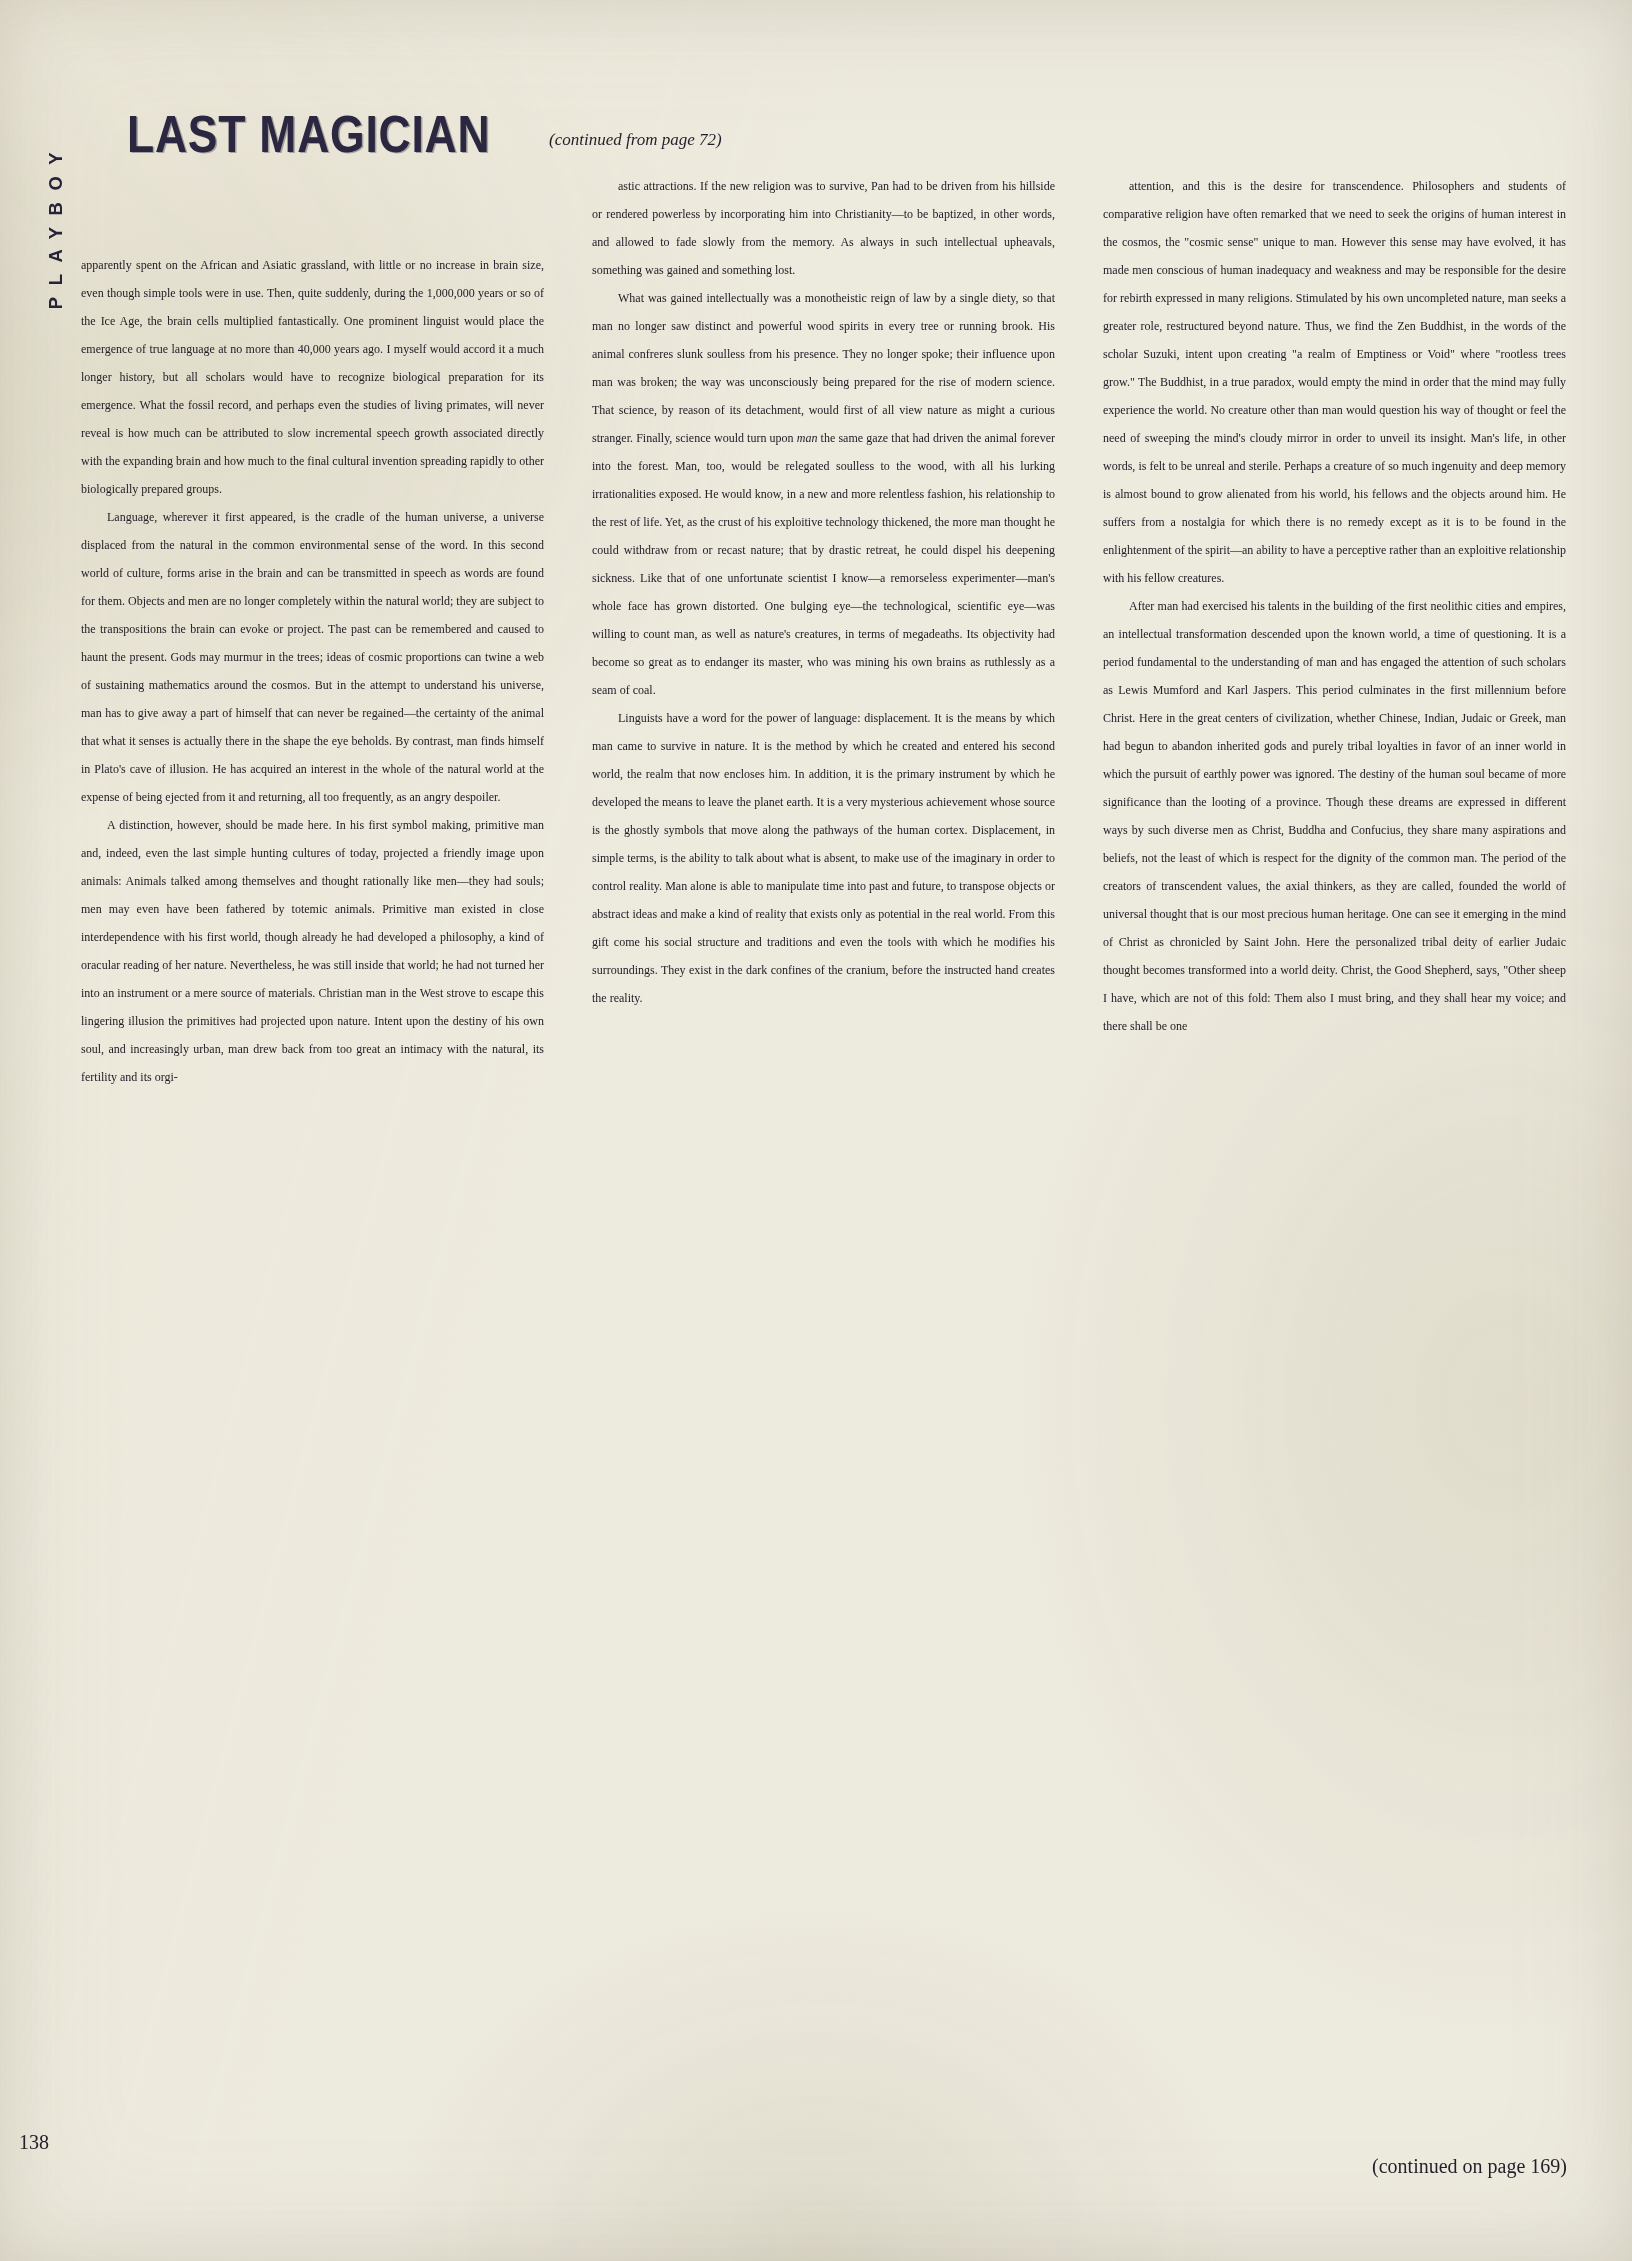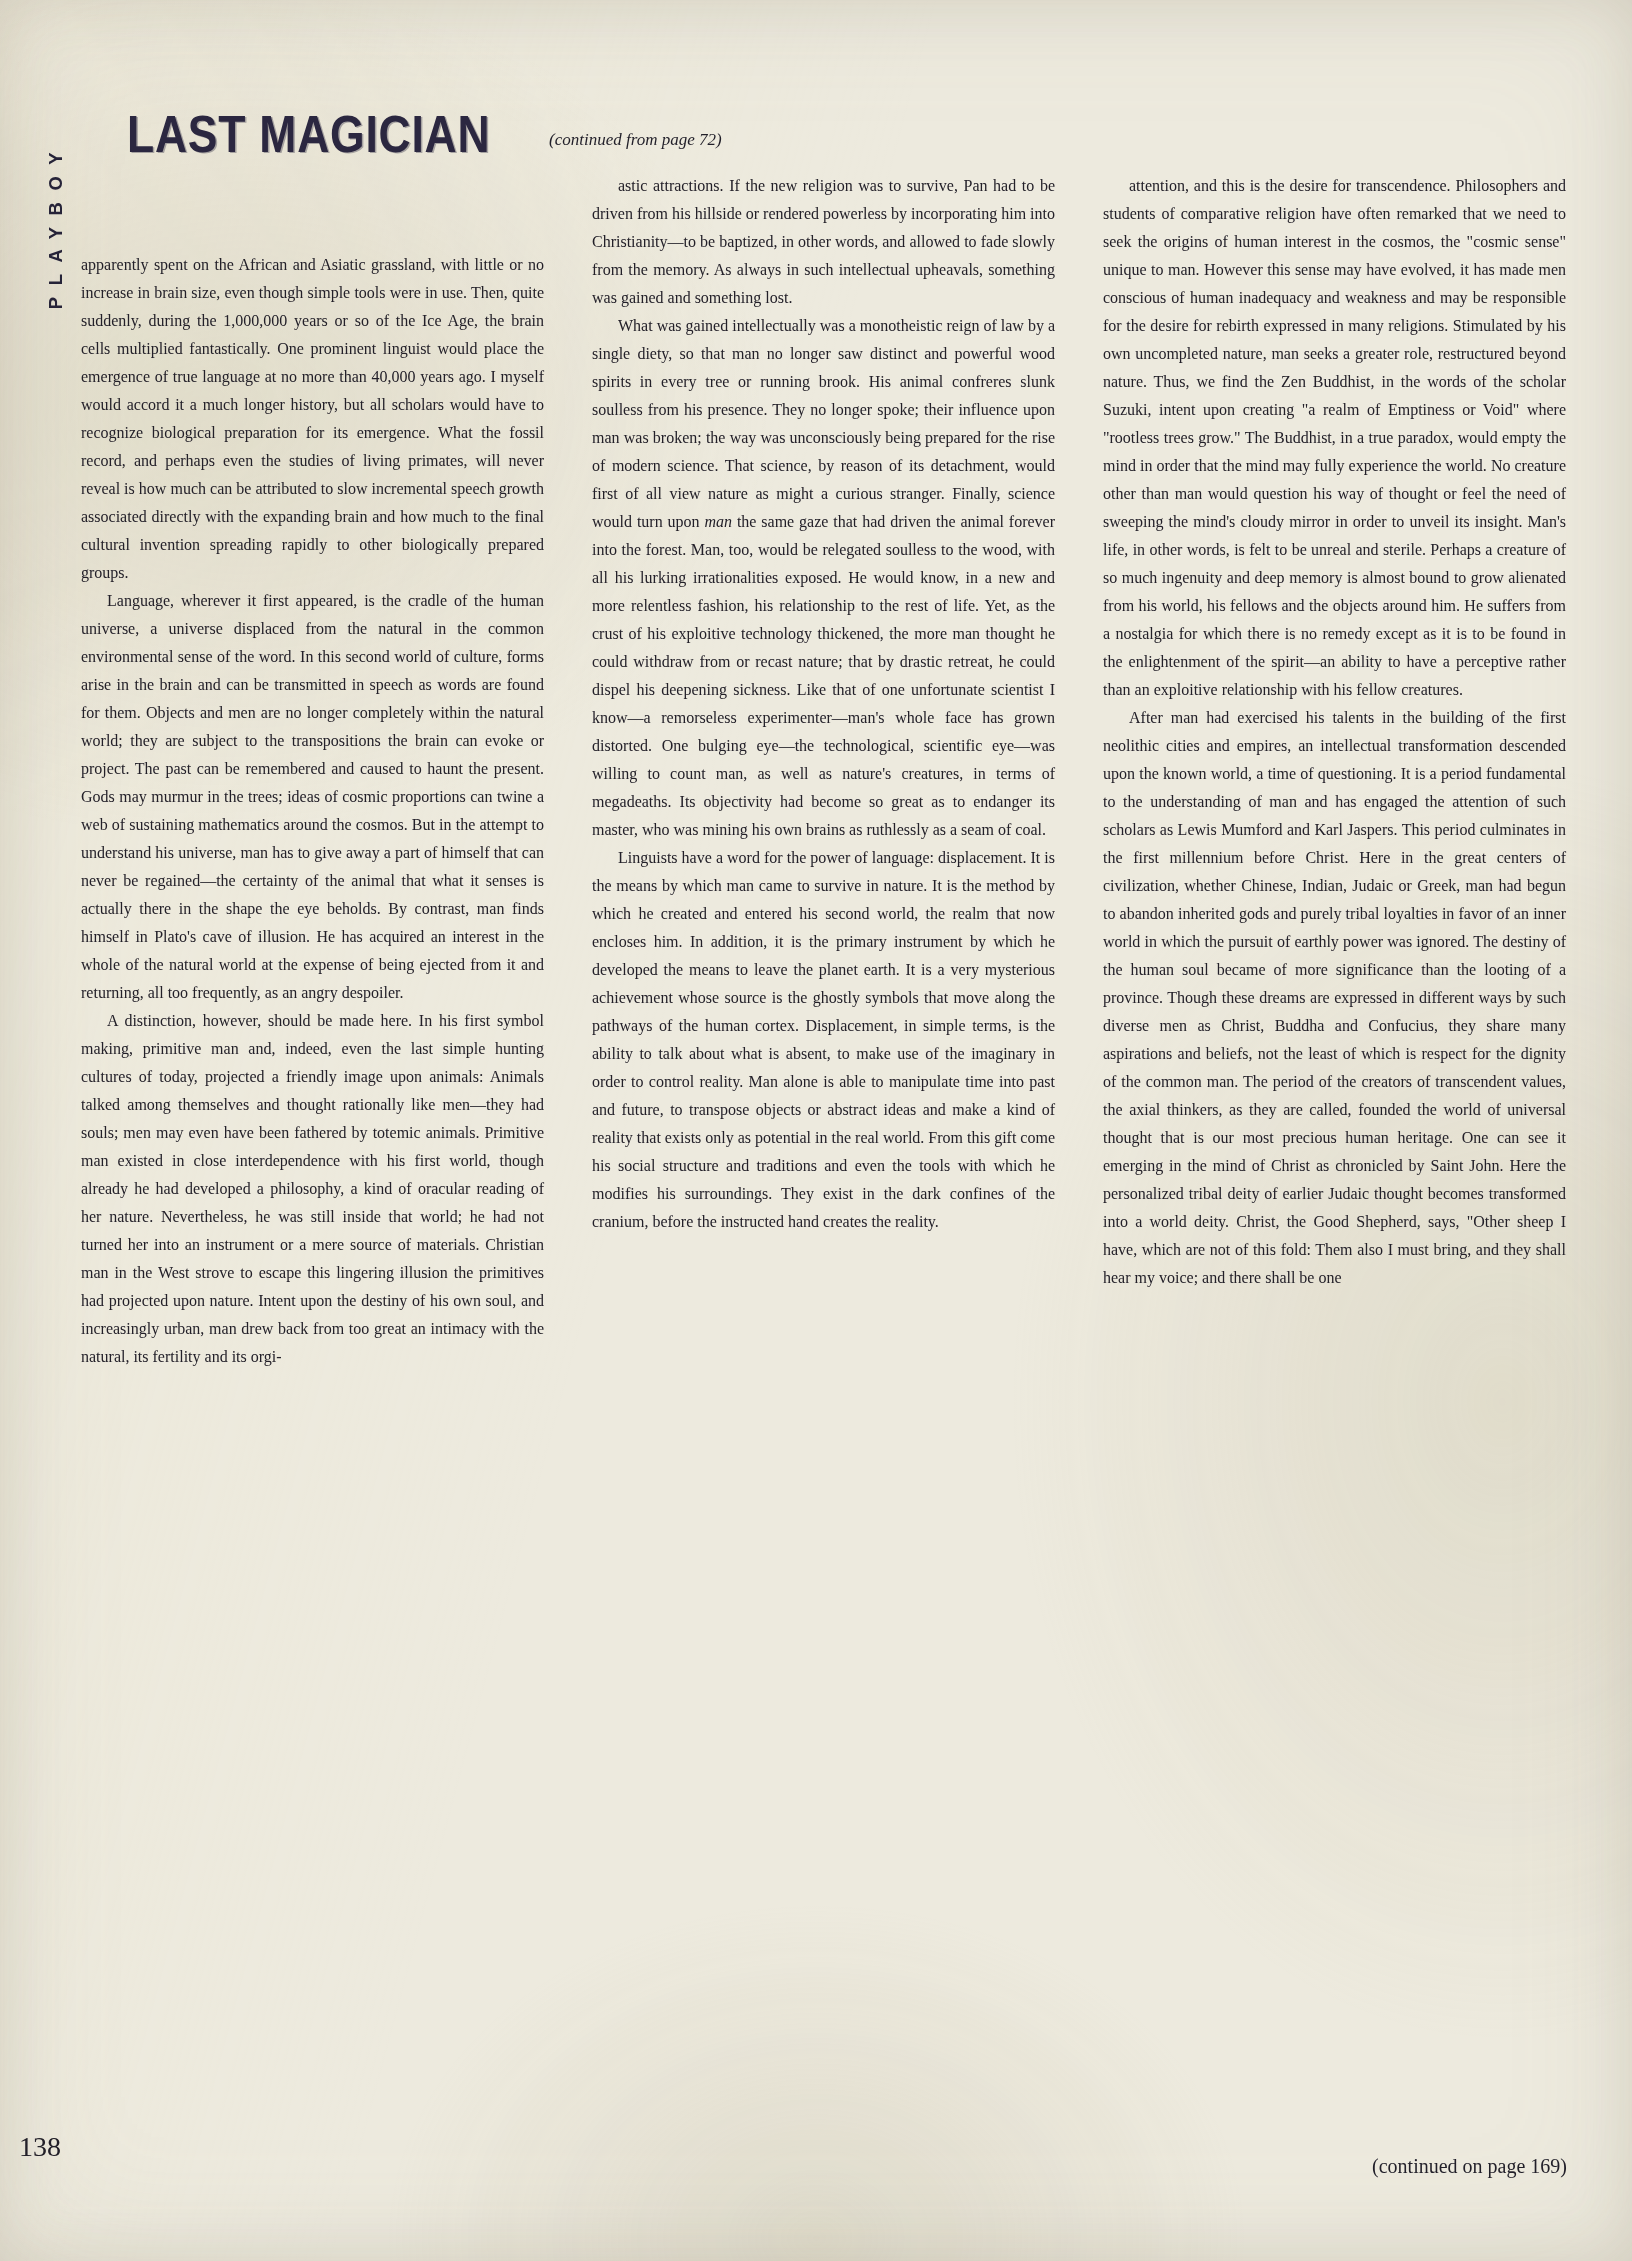--- a/index.html
+++ b/index.html
@@ -103,21 +103,21 @@
     left: 81px;
     top: 172px;
     width: 1486px;
     height: 2002px;
     display: flex;
     gap: 48px;
     z-index: 3;
   }
   .col {
     width: 463px;
-    font-size: 16px;
+    font-size: 12px;
     line-height: 28px;
     text-align: justify;
     text-justify: inter-word;
     hyphens: none;
     color: #232029;
   }
   .col.first-col {
     padding-top: 79px;   
   }
   .col p {
@@ -131,21 +131,21 @@
   .col p em {
     font-style: italic;
   }
 
   
   .folio {
     position: absolute;
     left: 19px;
     top: 2131px;
     font-family: "Liberation Serif", "DejaVu Serif", serif;
-    font-size: 28px;
+    font-size: 20px;
     color: #232029;
     z-index: 5;
   }
 
   .continued-on {
     position: absolute;
     right: 66px;
     top: 2155px;
     font-family: "Liberation Serif", "DejaVu Serif", serif;
     font-size: 20px;

